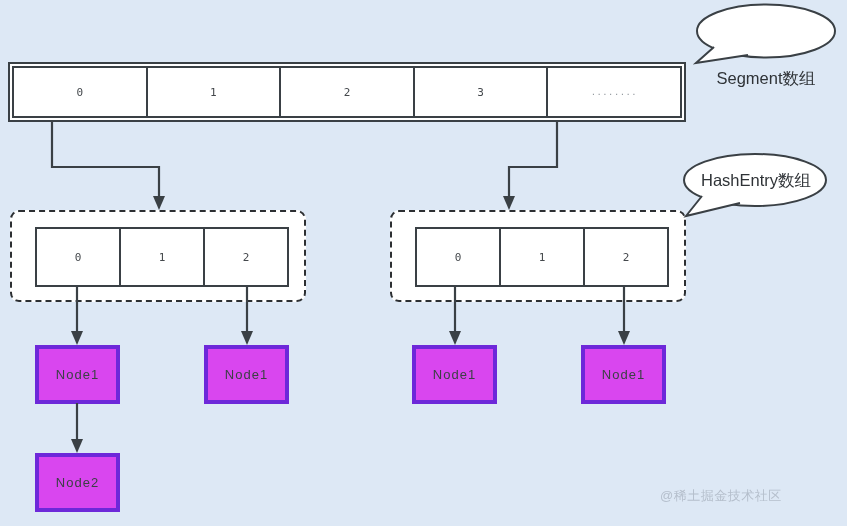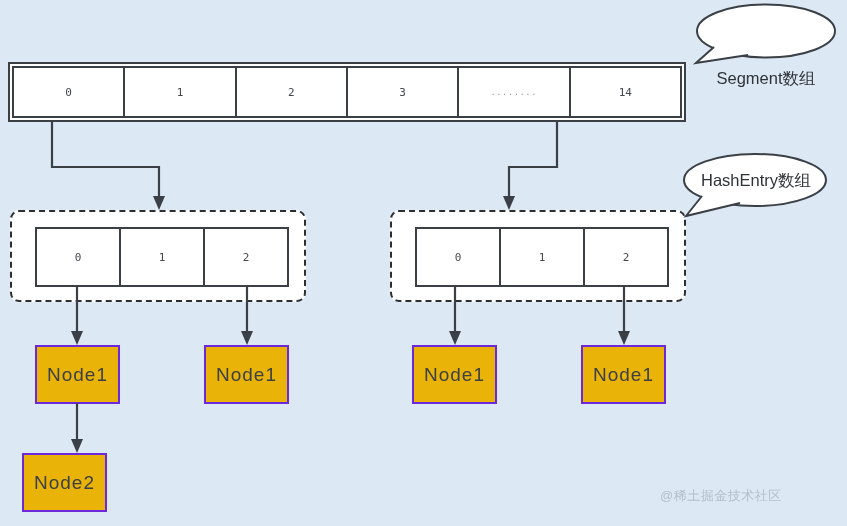--- a/index.html
+++ b/index.html
@@ -62,25 +62,25 @@
     background: #ffffff;
     display: flex; align-items: center; justify-content: center;
     font-family: "DejaVu Sans Mono", monospace;
     font-size: 11px; color: #44484c;
   }
   .inner-cell:first-child { margin-left: 0; }
 
   
   .node-box {
     position: absolute; width: 85px; height: 59px;
-    background: #eab308;
-    border: 2px solid #6d28d9;
+    background: #d946ef;
+    border: 4px solid #6d28d9;
     box-sizing: border-box;
     display: flex; align-items: center; justify-content: center;
-    font-size: 19px; letter-spacing: 1px; color: #3c4045;
+    font-size: 13px; letter-spacing: 1px; color: #3c4045;
     z-index: 2;
   }
 
   
   .bubble-label {
     position: absolute; z-index: 4;
     text-align: center;
     font-size: 16.5px; color: #2f3337;
     line-height: 22px;
   }
@@ -125,21 +125,20 @@
       <path d="M702,196 L686,216 L740,203" fill="#ffffff" stroke="#3a4045" stroke-width="2"></path>
     </g>
   </svg>
 
   <div class="seg-array">
     <div class="seg-cell">0</div>
     <div class="seg-cell">1</div>
     <div class="seg-cell">2</div>
     <div class="seg-cell">3</div>
     <div class="seg-cell dots">........</div>
-    <div class="seg-cell">14</div>
   </div>
 
   <div class="dashed-box left">
     <div class="inner-array">
       <div class="inner-cell">0</div>
       <div class="inner-cell">1</div>
       <div class="inner-cell">2</div>
     </div>
   </div>
 
@@ -148,20 +147,20 @@
       <div class="inner-cell">0</div>
       <div class="inner-cell">1</div>
       <div class="inner-cell">2</div>
     </div>
   </div>
 
   <div class="node-box" style="left:35px;  top:345px;">Node1</div>
   <div class="node-box" style="left:204px; top:345px;">Node1</div>
   <div class="node-box" style="left:412px; top:345px;">Node1</div>
   <div class="node-box" style="left:581px; top:345px;">Node1</div>
-  <div class="node-box" style="left:22px;  top:453px;">Node2</div>
+  <div class="node-box" style="left:35px;  top:453px;">Node2</div>
 
   <div class="bubble-label" style="left:701px; top:20px;  width:130px;margin-top:47px;">Segment数组</div>
   <div class="bubble-label" style="left:687px; top:169px; width:138px;">HashEntry数组</div>
 
   <div class="watermark">@稀土掘金技术社区</div>
 
 </div>
 
 </body></html>

